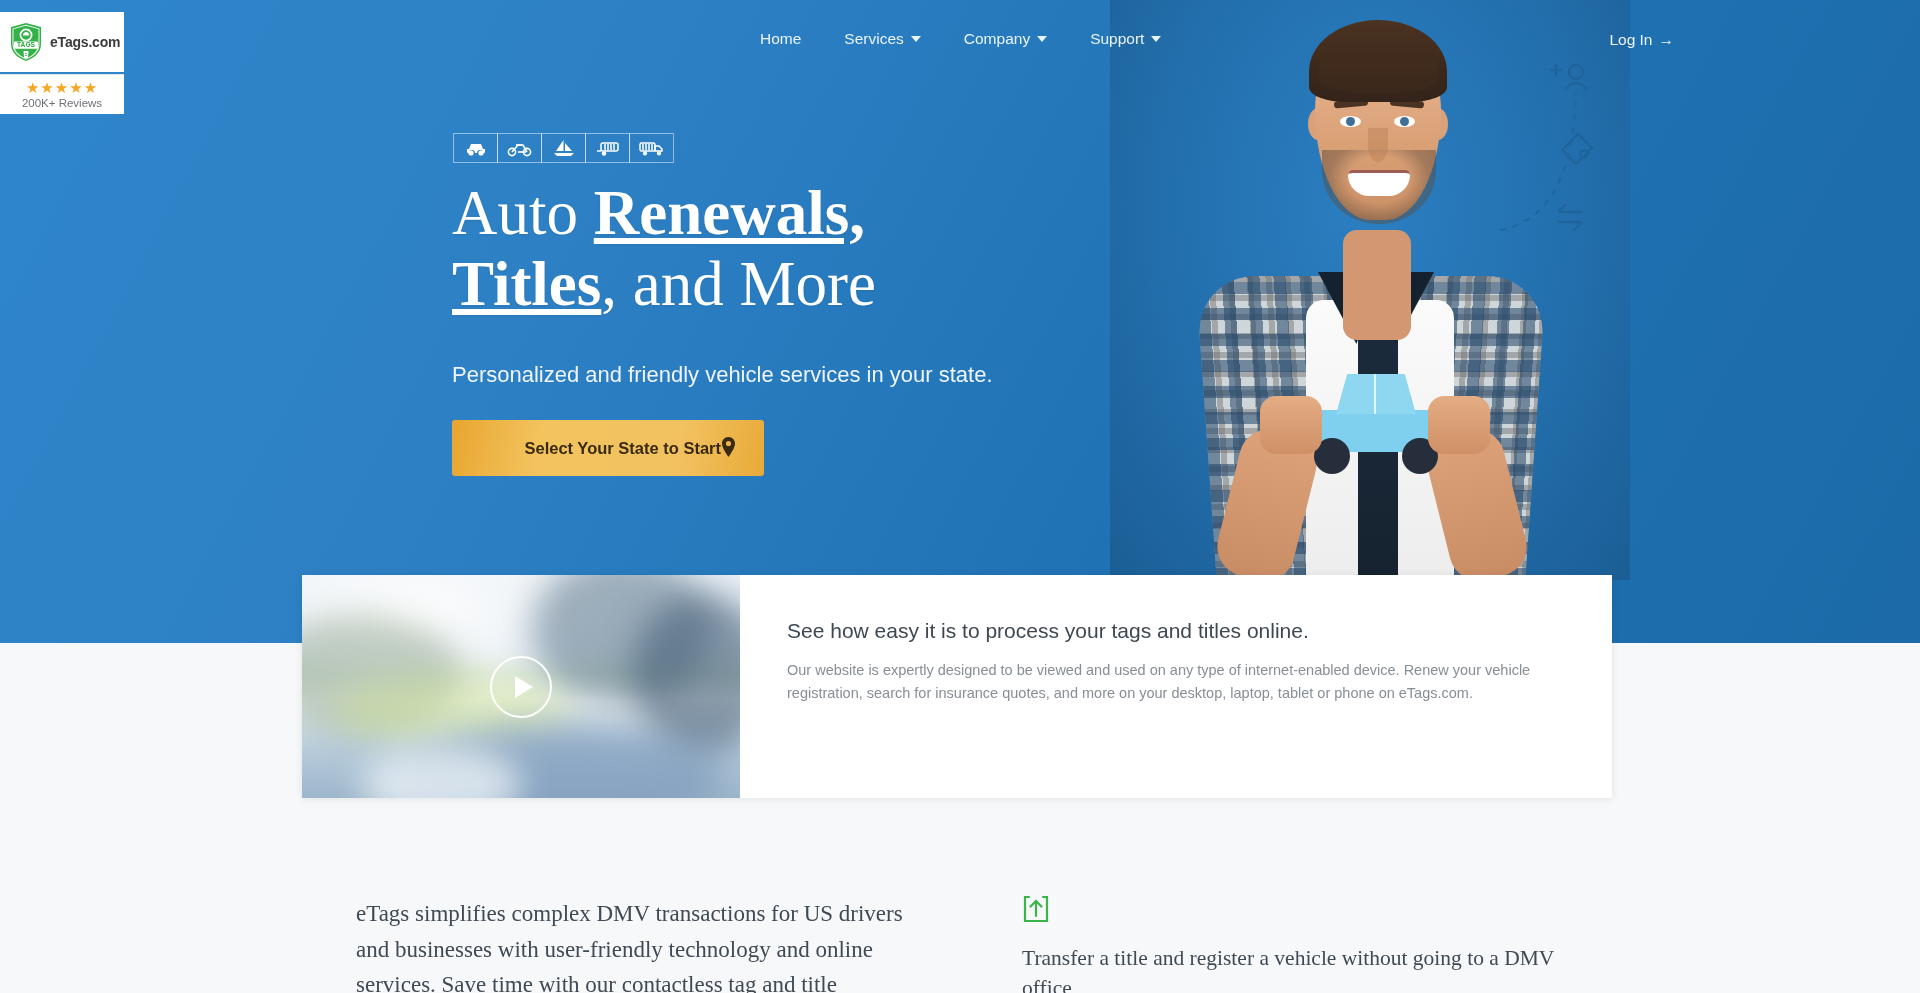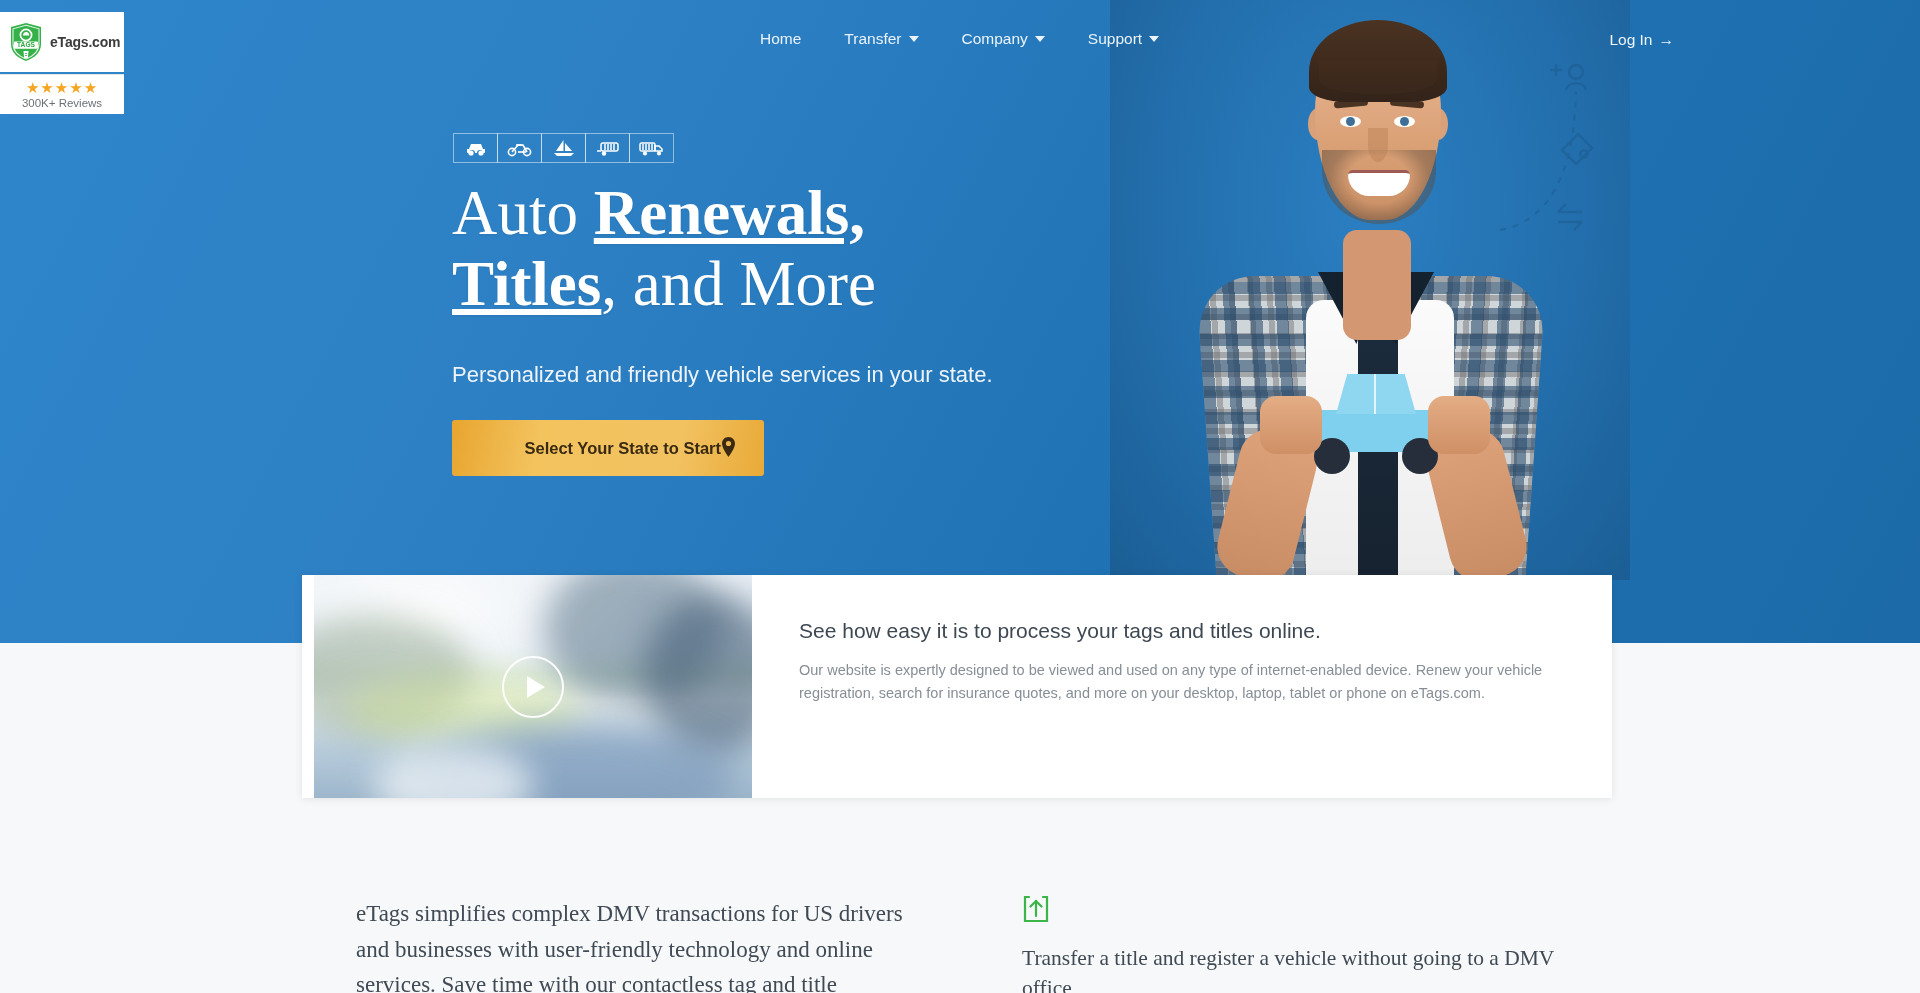--- a/index.html
+++ b/index.html
@@ -144,21 +144,21 @@
     position:absolute; left: 452px; top: 420px; width: 312px; height: 56px;
     background: linear-gradient(100deg, #e8a52f 0%, #f3c35e 28%, #f2c261 72%, #e9aa38 100%);
     border: none; border-radius: 3px; cursor:pointer;
     display:flex; align-items:center; justify-content:flex-end; padding: 0 28px 0 27px;
   }
   .cta-label { font-size: 16.5px; font-weight: 700; color:#3a2a12; }
 
   
   .video-card {
     position:absolute; left: 302px; top: 575px; width: 1310px; height: 223px;
-    background:#fff; display:flex; box-shadow: 0 1px 8px rgba(0,0,0,.09); z-index: 12; padding-left: 12px;
+    background:#fff; display:flex; box-shadow: 0 1px 8px rgba(0,0,0,.09); z-index: 12;
   }
   .video-thumb {
     position:relative; width: 438px; height: 223px; flex: none; overflow:hidden;
     background:
       radial-gradient(ellipse at 24% 20%, #ffffff 0%, rgba(255,255,255,0) 48%),
       linear-gradient(180deg, #e9eff5 0%, #dbe6ee 32%, #cfe0d4 44%, #eef3f3 56%, #b9cddd 78%, #9db6cb 100%);
     filter: blur(0px);
     cursor:pointer;
   }
   .vt-blob { position:absolute; border-radius: 50%; filter: blur(16px); }
@@ -297,21 +297,21 @@
       </span>
     </button>
   </div>
 
   <div class="nav">
     <div class="nav-center">
       <div class="nav-item">
         <span>Home</span>
       </div>
       <div class="nav-item">
-        <span>Transfer</span>
+        <span>Services</span>
         <span class="caret"></span>
       </div>
       <div class="nav-item">
         <span>Company</span>
         <span class="caret"></span>
       </div>
       <div class="nav-item">
         <span>Support</span>
         <span class="caret"></span>
       </div>
@@ -331,21 +331,21 @@
       <rect x="5" y="19.5" width="24" height="7.2" rx="1" fill="#fff"></rect>
       <text x="17" y="25.4" font-family="Liberation Sans, sans-serif" font-size="6.6" font-weight="700" fill="#2aa63f" text-anchor="middle">TAGS</text>
       <path d="M14.5 29h5l-.6 7h-3.8z" fill="#fff"></path>
       <path d="M16.2 31.5h1.6M16.2 33.5h1.6" stroke="#35b14a" stroke-width="1"></path>
     </svg>
     <span class="logo-text">eTags.com</span>
   </div>
 
   <div class="reviews-box">
     <div class="stars">★★★★★</div>
-    <div class="reviews-label">300K+ Reviews</div>
+    <div class="reviews-label">200K+ Reviews</div>
   </div>
 
   <div class="lower">
     <div class="lower-left">eTags simplifies complex DMV transactions for US drivers and businesses with user-friendly technology and online services. Save time with our contactless tag and title</div>
 
     <div class="lower-right">
       <div class="feat">
         <span class="feat-icon">
           <svg width="28" height="30" viewBox="0 0 28 30" fill="none" stroke="#3bb54a" stroke-width="2.2" stroke-linecap="round">
               <path d="M7 2H3v24h22V2h-4"></path>

